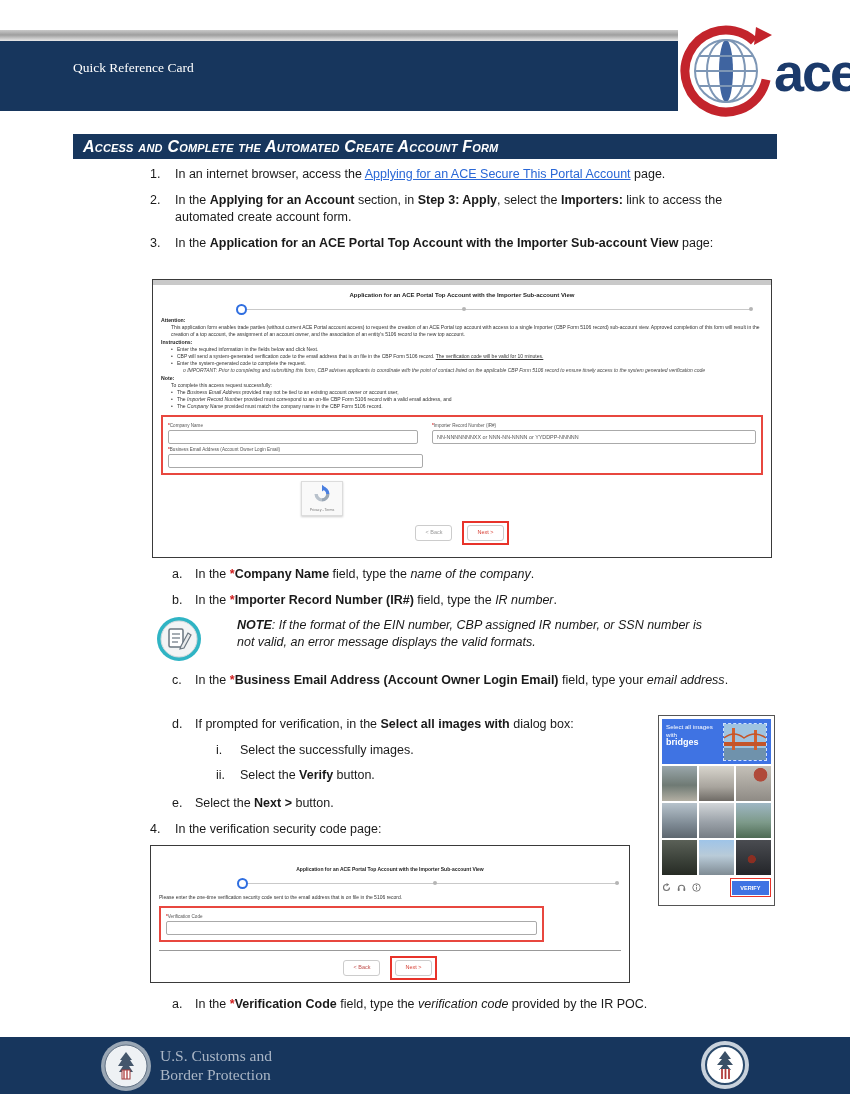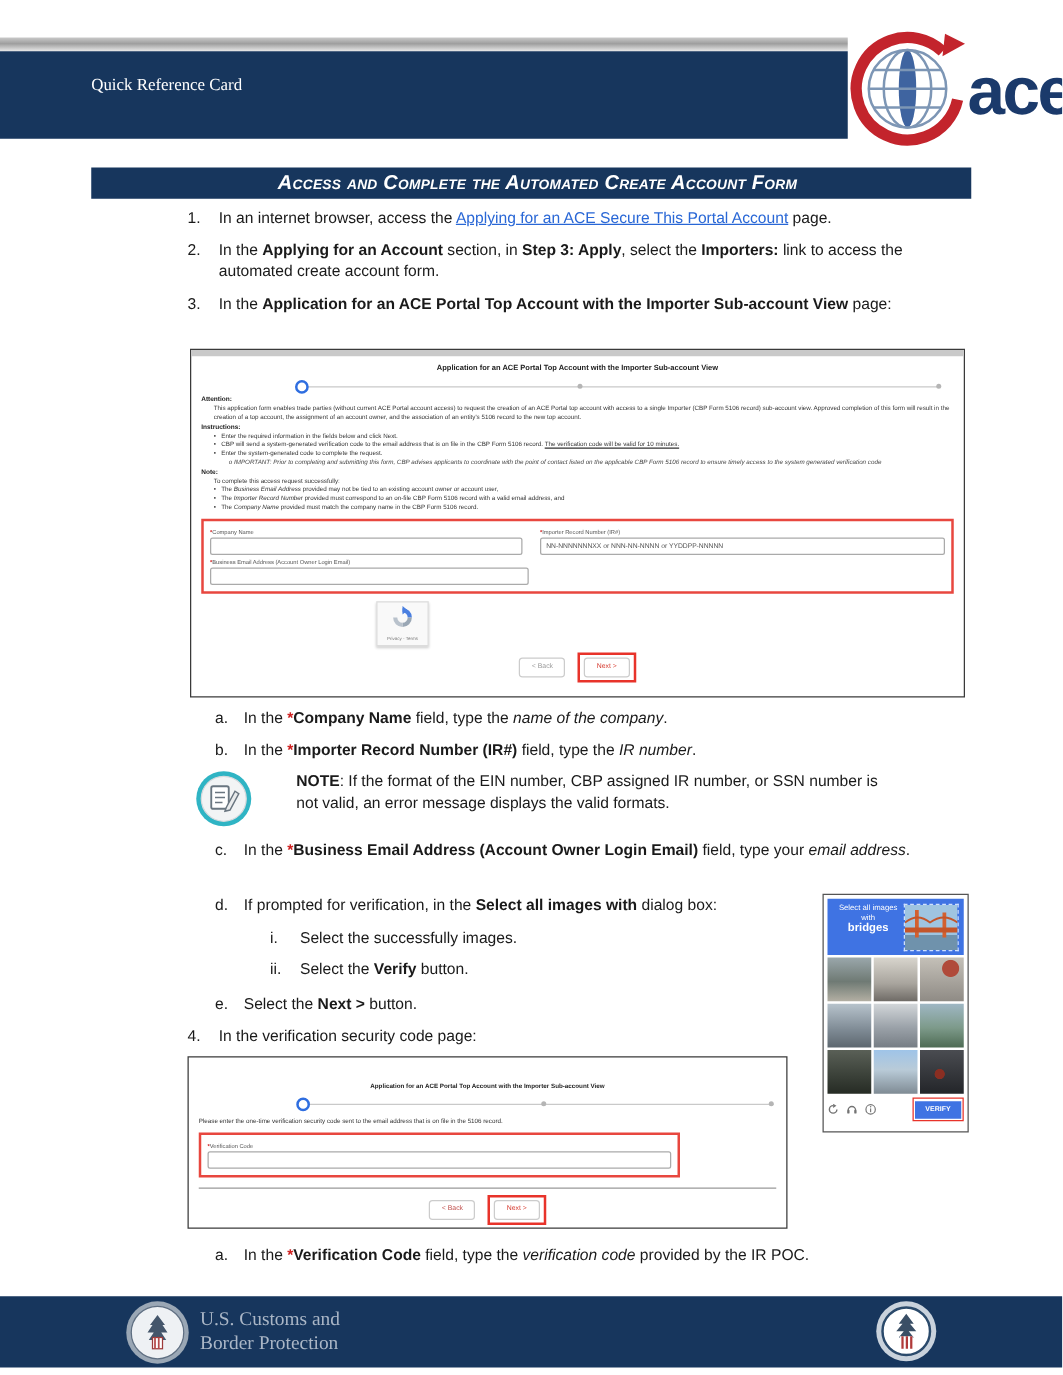--- a/index.html
+++ b/index.html
@@ -8,37 +8,37 @@
   
   .top-strip{position:absolute;top:15px;left:0;width:706px;height:11px;
       background:linear-gradient(180deg,#c9c9c9 0%,#9e9e9e 45%,#e8e8e8 100%);}
   .header-band{position:absolute;top:26px;left:0;width:706px;height:70px;background:#17365d;}
   .header-text{position:absolute;top:44px;left:73px;color:#fff;
       font-family:"Liberation Serif",serif;font-size:13.5px;line-height:17px;}
   .logo{position:absolute;top:6px;right:0px;width:172px;height:96px;}
   
   .secbar{position:absolute;top:119px;left:73px;width:704px;height:25px;background:#17365d;
       color:#fff;font-style:italic;font-weight:bold;font-variant:small-caps;
-      font-size:16px;line-height:25px;padding-left:10px;box-sizing:border-box;letter-spacing:.2px;text-align:center;}
+      font-size:16px;line-height:25px;padding-left:10px;box-sizing:border-box;letter-spacing:.2px;}
   
   .step{position:absolute;display:flex;font-size:12.5px;line-height:17px;}
   .step .num{width:25px;flex:none;}
   .step .txt{width:600px;}
   .narrow .txt{width:470px;}
   .sub .num{width:23px;}
   .rom .num{width:24px;}
   b{font-weight:bold;}
   .i{font-style:italic;}
   .u{text-decoration:underline;}
   .star{color:#cf1f1f;font-weight:bold;}
   a.link{color:#2967d6;text-decoration:underline;cursor:pointer;}
   
   .note-call{position:absolute;top:599px;left:156px;width:560px;height:54px;}
   .note-icon{position:absolute;left:0;top:2px;width:46px;height:46px;}
-  .note-text{position:absolute;left:81px;top:3px;width:470px;font-size:12.5px;line-height:17px;}
+  .note-text{position:absolute;left:81px;top:3px;width:470px;font-size:12.5px;line-height:17px;font-style:italic;}
   
   .shot{position:absolute;background:#fff;border:1.5px solid #3a3a3a;box-sizing:border-box;overflow:hidden;}
   .shot1{top:264px;left:152px;width:620px;height:279px;}
   .shot2{top:830px;left:150px;width:480px;height:138px;}
   .shot-topbar{height:5px;background:#c9c9c9;}
   .shot-title{text-align:center;font-weight:bold;font-size:6px;color:#222;margin-top:7px;}
   .stepper{position:relative;height:10px;margin-top:6px;}
   .stepper .line{position:absolute;top:4.5px;height:1px;background:#c9c9c9;}
   .stepper .ring{position:absolute;top:0;width:7px;height:7px;border:2px solid #2f6ee0;border-radius:50%;background:#fff;}
   .stepper .dot{position:absolute;top:3px;width:4px;height:4px;border-radius:50%;background:#b5b5b5;}
@@ -63,21 +63,21 @@
   .sbtn{border:1px solid #ccc;border-radius:3px;font-size:5.5px;padding:3px 9px;background:#fff;}
   .sbtn.back{color:#999;}
   .shot2 .sbtn.back{color:#c0504d;}
   .next-wrap{border:2px solid #e8332a;padding:2px 3px;}
   .sbtn.next{color:#d63a2f;border-color:#ccc;}
   .divider{height:1px;background:#999;margin:8px 0 0 0;}
   
   .captcha{position:absolute;top:700px;left:658px;width:117px;height:191px;background:#fff;
       border:1.5px solid #555;box-sizing:border-box;padding:3px;}
   .cap-head{background:#3f73e3;color:#fff;height:45px;display:flex;padding:4px;box-sizing:border-box;}
-  .cap-head-text{font-size:6.2px;line-height:7.5px;flex:1;text-align:center;}
+  .cap-head-text{font-size:6.2px;line-height:7.5px;flex:1;}
   .cap-kw{font-size:9px;font-weight:bold;display:block;margin-top:1px;}
   .cap-sample{width:42px;height:36px;border:1px dashed #cfe0ff;flex:none;}
   .cap-grid{display:grid;grid-template-columns:repeat(3,1fr);gap:2px;margin-top:2px;}
   .cap-grid .tile{height:35px;}
   .t1{background:linear-gradient(180deg,#9aa7ab 0%,#6f7a74 55%,#b3afa3 100%);}
   .t2{background:linear-gradient(180deg,#d8d5cd 0%,#a8a49d 60%,#6f6b66 100%);}
   .t3{background:radial-gradient(circle at 70% 25%,#b04a3a 0 18%,transparent 20%),linear-gradient(180deg,#c4c0b8 0%,#8f8b85 100%);}
   .t4{background:linear-gradient(180deg,#b7c3cc 0%,#7e8a94 60%,#5d676f 100%);}
   .t5{background:linear-gradient(180deg,#d2d6d9 0%,#9aa1a8 55%,#767d84 100%);}
   .t6{background:linear-gradient(180deg,#9fb7c4 0%,#7d9a8a 55%,#4e6b54 100%);}

